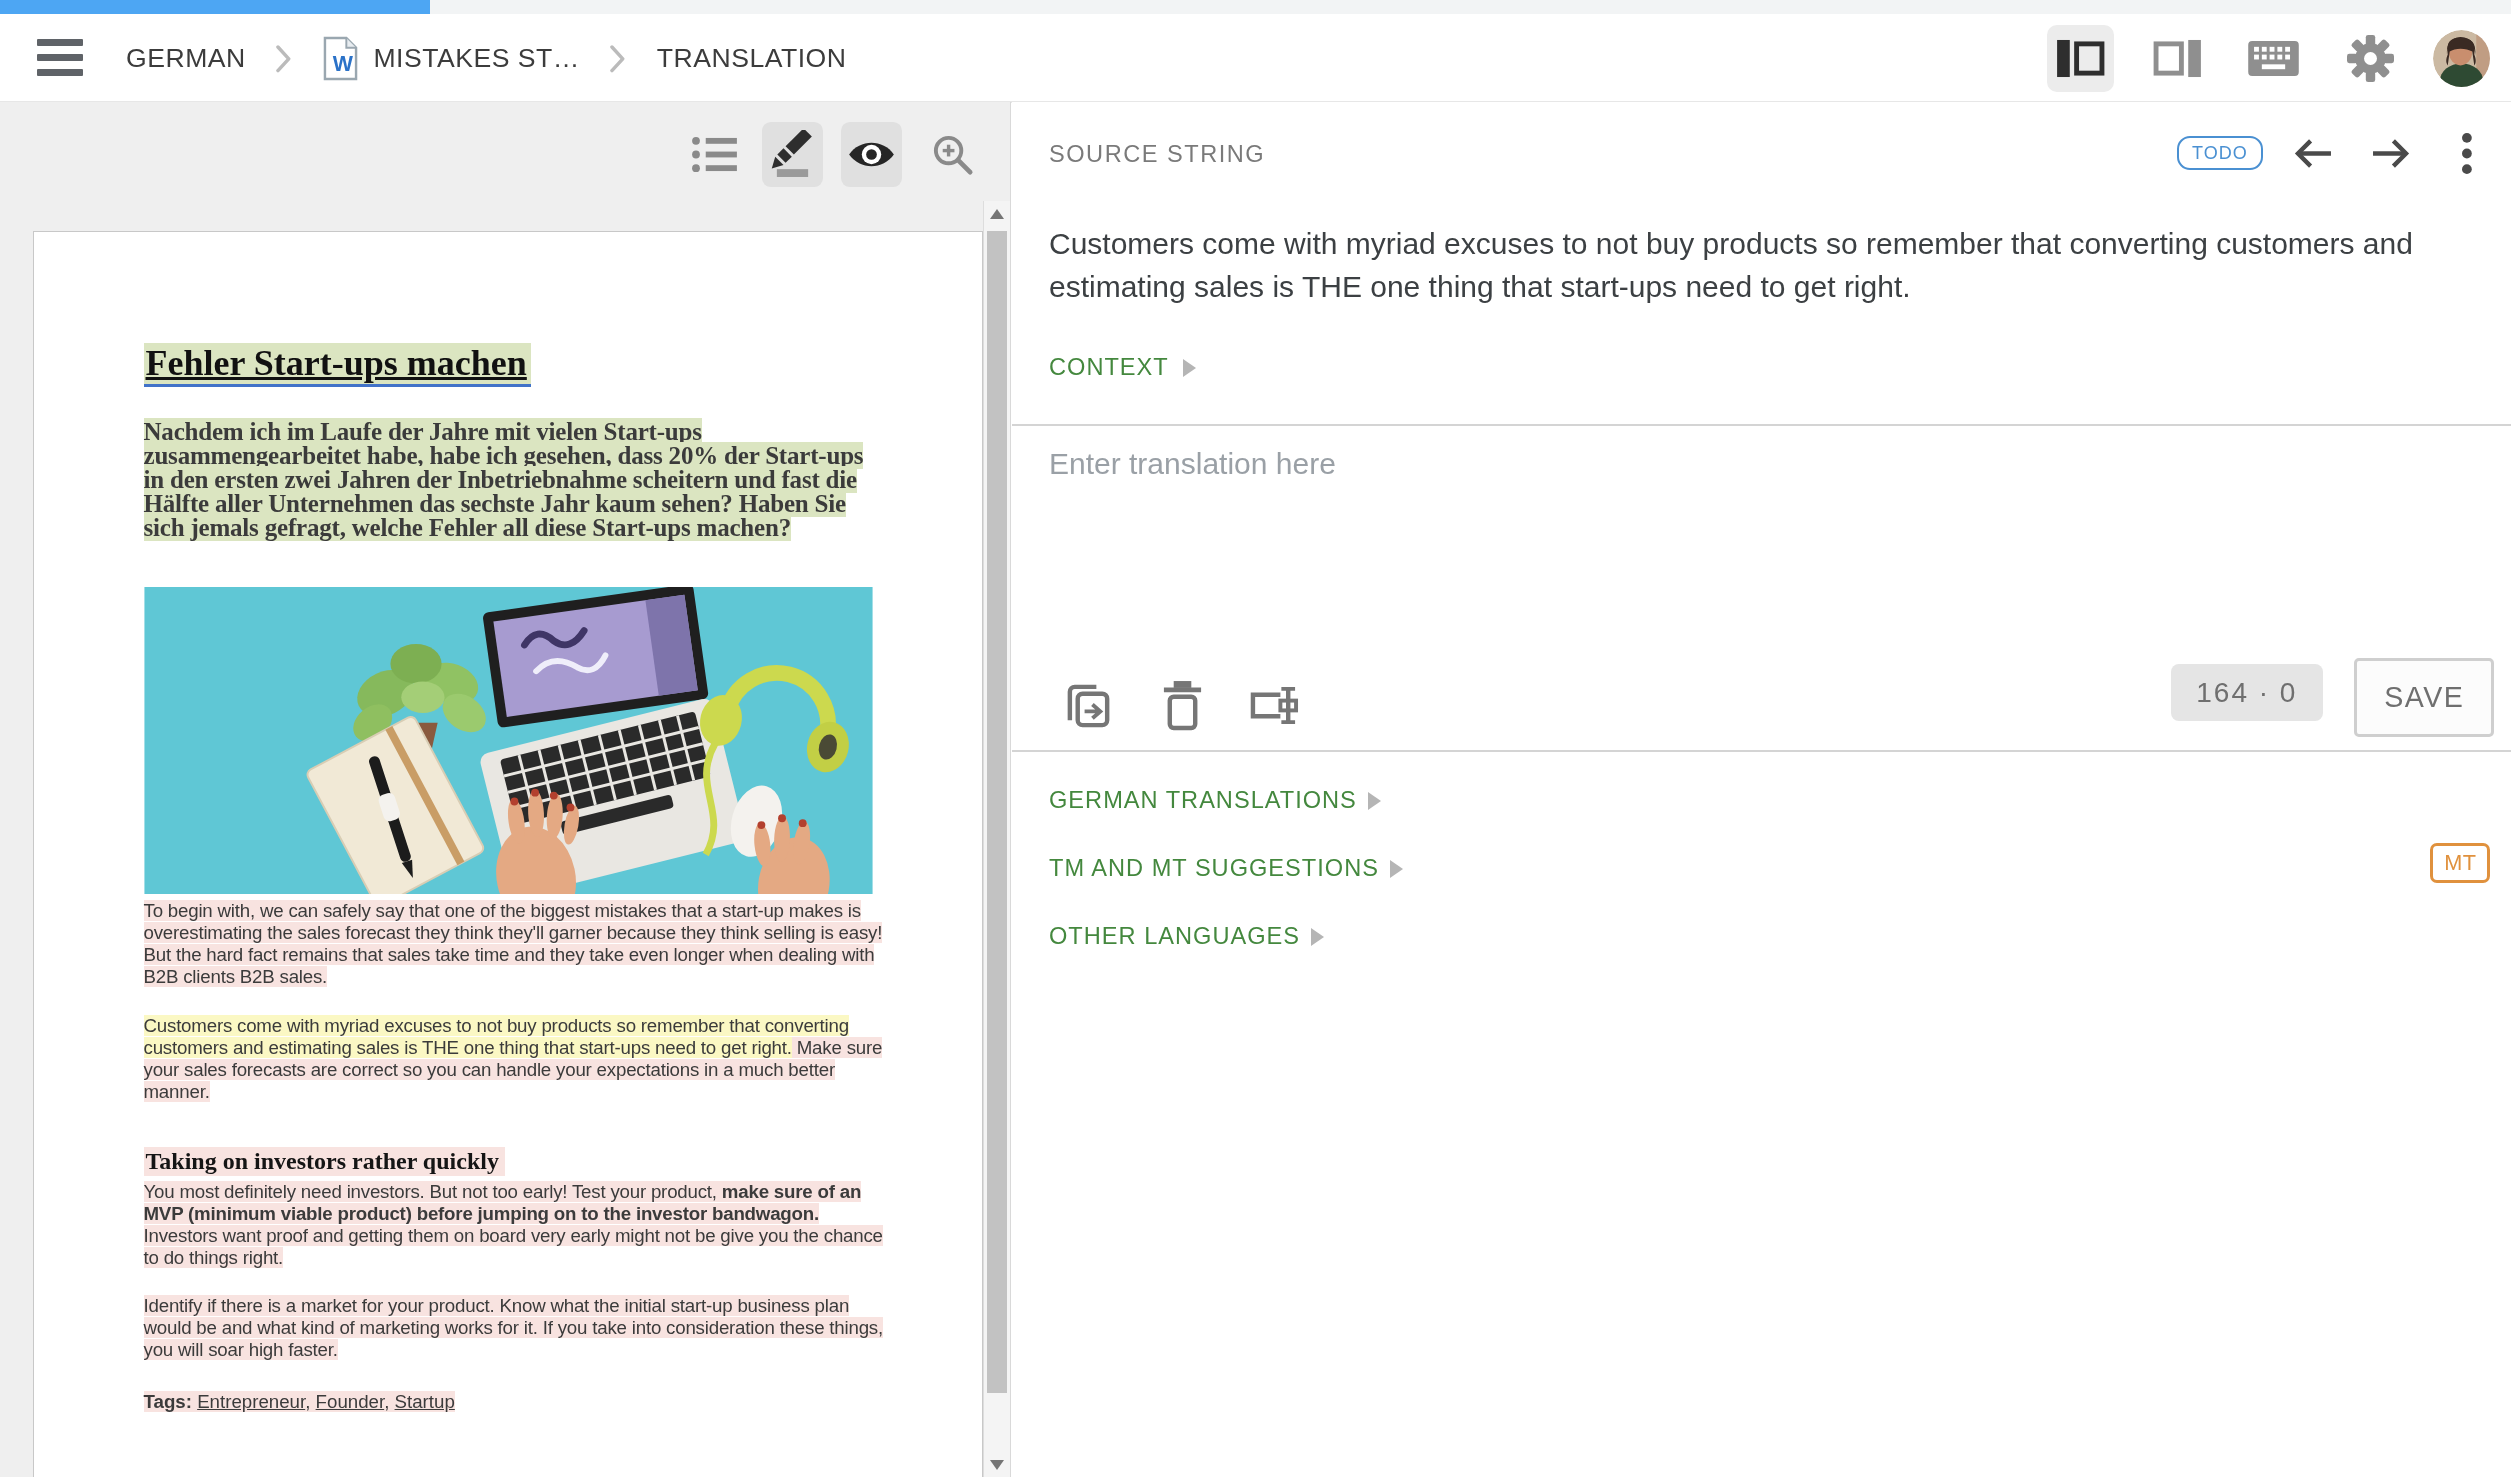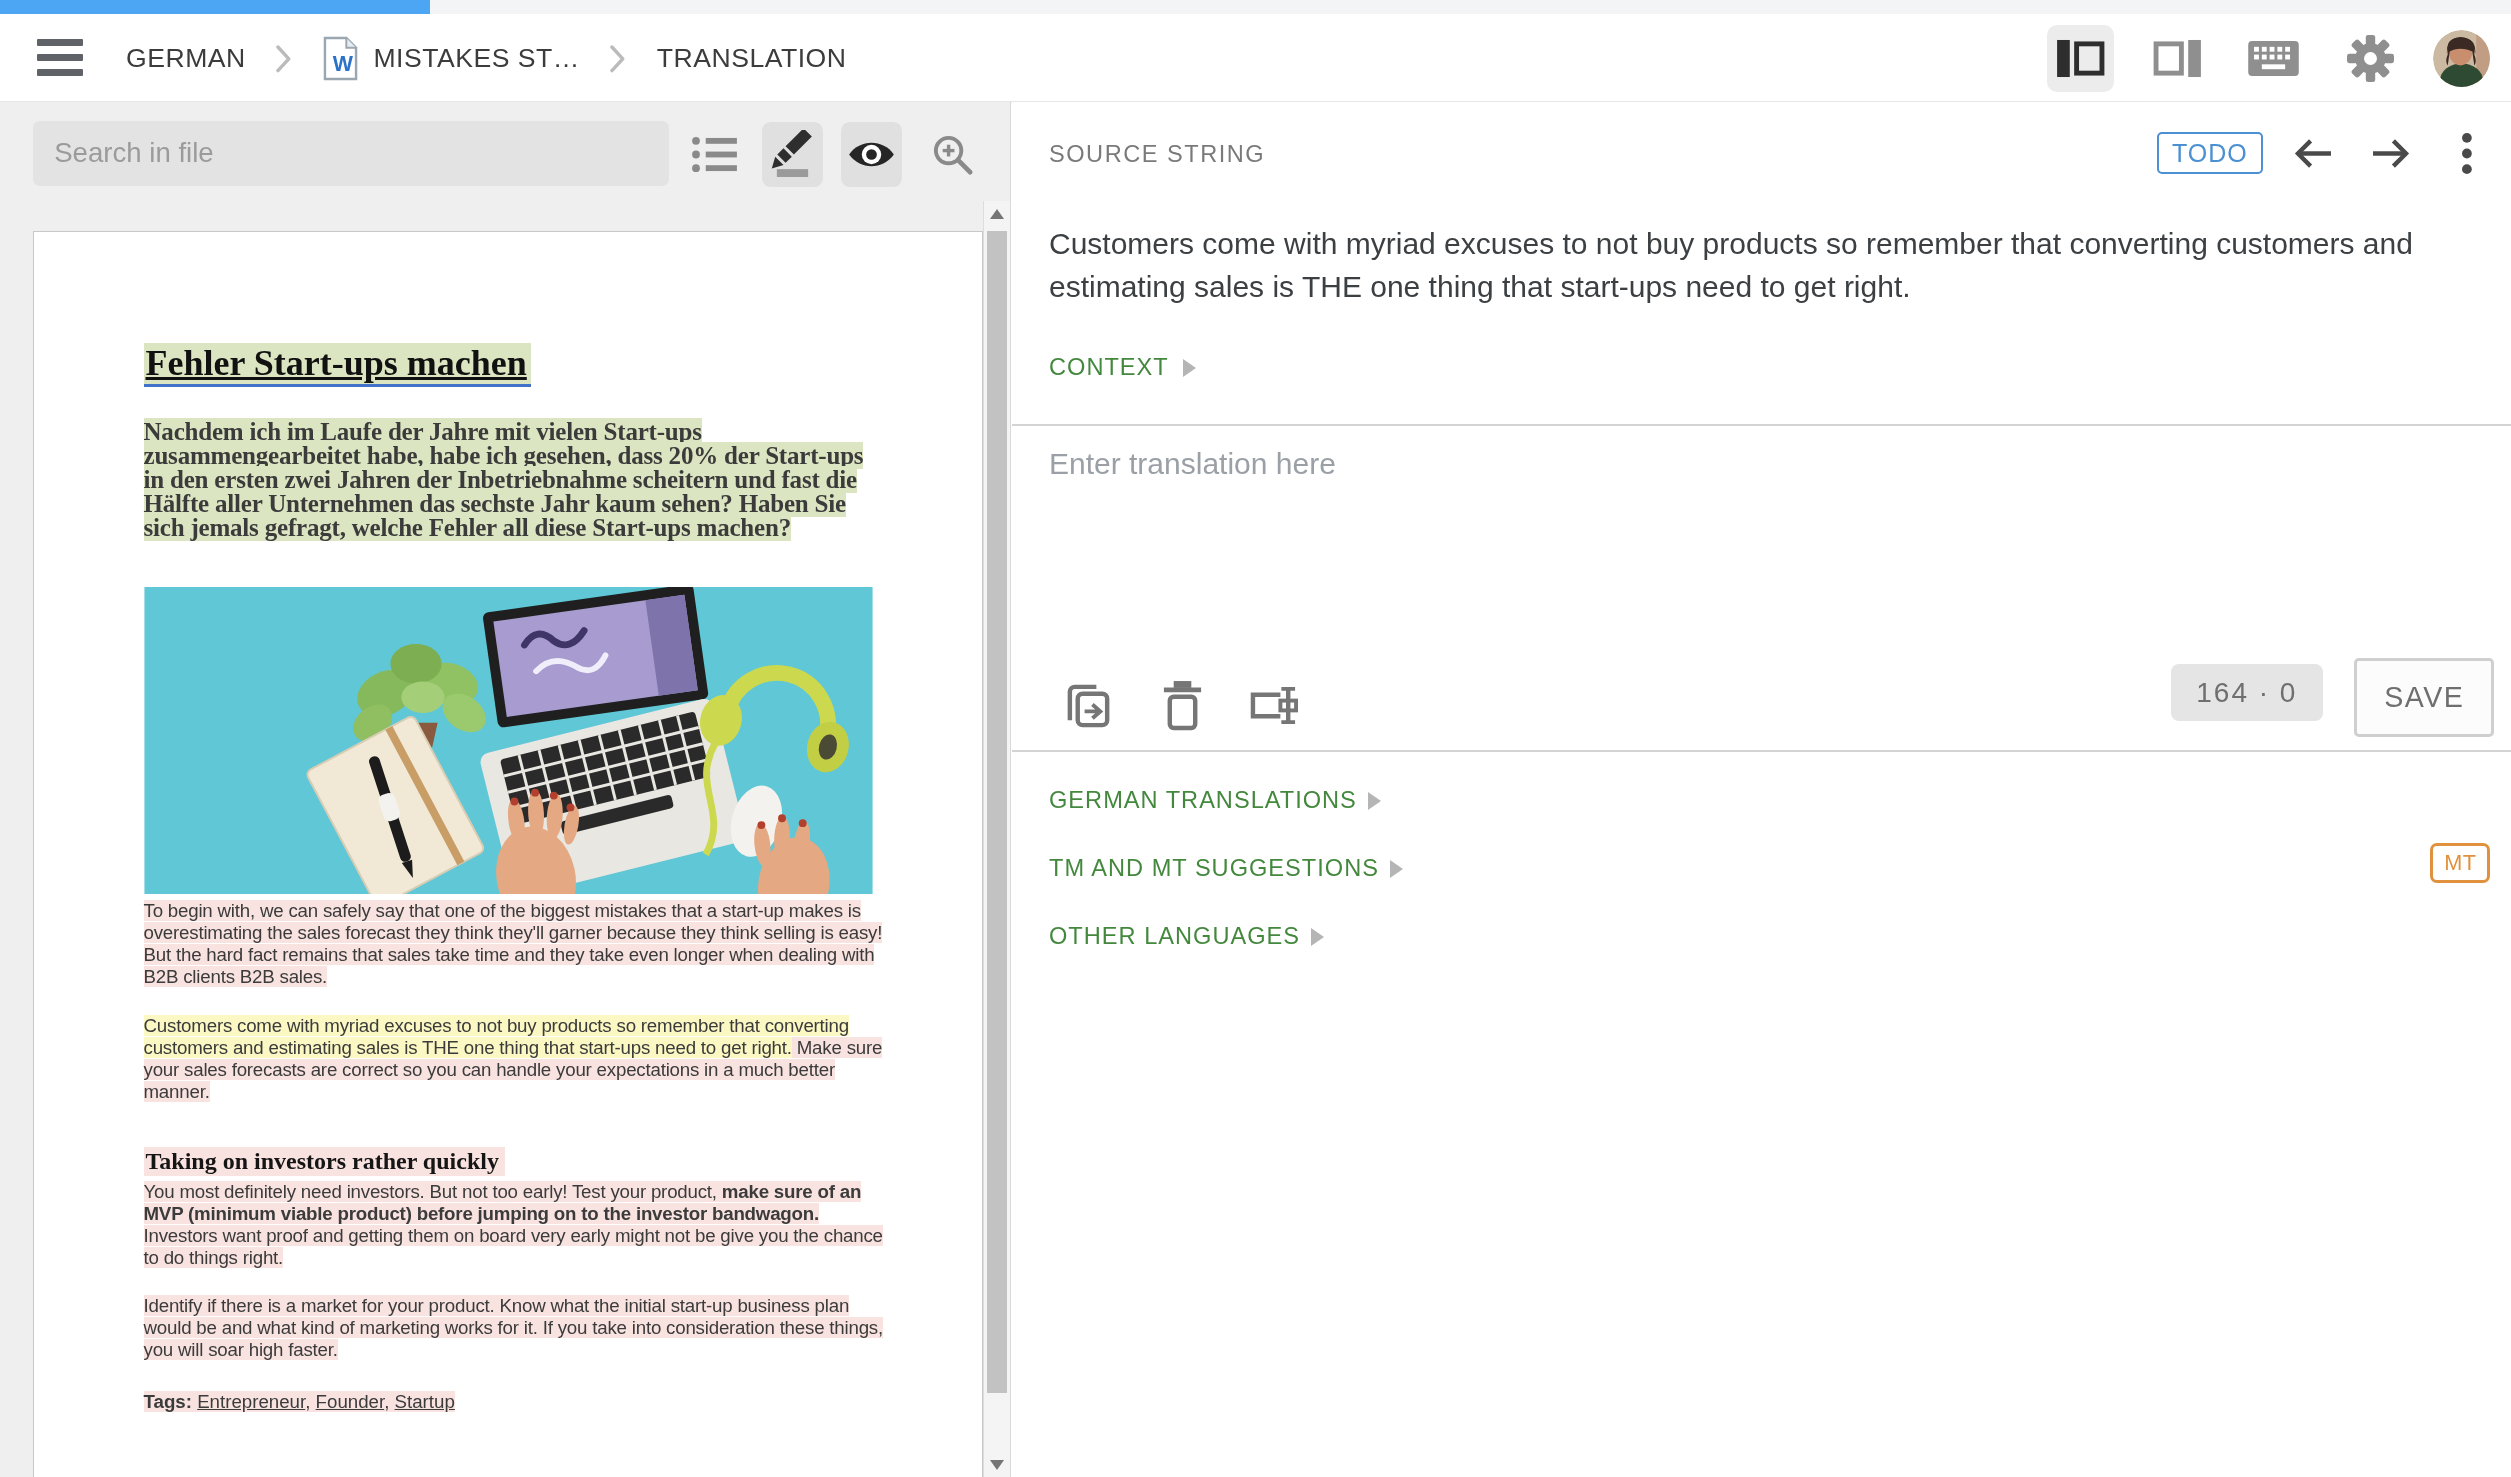--- a/index.html
+++ b/index.html
@@ -59,22 +59,22 @@
   
   .lp-scroll{right:0;top:99px;width:26.6px;height:1277px;background:#f4f4f4;border-left:1px solid #ddd}
   .lp-thumb{left:3px;top:29.6px;width:19.7px;height:1162px;background:#c2c2c2;cursor:pointer}
   .tri-up{left:5.9px;top:7.9px;width:0;height:0;border-left:7.9px solid transparent;border-right:7.9px solid transparent;border-bottom:10.8px solid #757575;cursor:pointer}
   .tri-down{left:5.9px;bottom:7.9px;width:0;height:0;border-left:7.9px solid transparent;border-right:7.9px solid transparent;border-top:10.8px solid #757575;cursor:pointer}
 
   
   .right-panel{left:1012px;top:102px;width:1500px;height:1375px;background:#fff}
   .sp-label{left:37px;top:39px;font-size:23.6px;color:#7a7a7a;letter-spacing:1.5px}
   .sp-controls{right:19.7px;top:25.6px;display:flex;align-items:center;gap:25.6px}
-  .todo-badge{border:2px solid var(--accent-blue);color:var(--accent-blue);border-radius:5px;
-    font-size:25px;letter-spacing:1px;padding:4.9px 12.8px;cursor:pointer}
+  .todo-badge{border:2px solid var(--accent-blue);color:var(--accent-blue);border-radius:13px;
+    font-size:18px;letter-spacing:1px;padding:4.9px 12.8px;cursor:pointer}
   .nav-arrow,.kebab{cursor:pointer;display:flex;align-items:center;justify-content:center;width:51px;height:51px}
   .source-text{left:37px;top:120px;width:1411px;font-size:30px;line-height:43px;color:#3c4043}
   .context-row{left:37px;top:252px;display:flex;align-items:center;gap:13.8px;cursor:pointer}
   .exp-label{font-size:23.6px;color:var(--green);letter-spacing:1px}
   .exp-tri{width:0;height:0;border-top:9.9px solid transparent;border-bottom:9.9px solid transparent;border-left:13.8px solid #b5b5b5}
   .div-h{left:0;width:1500px;height:2px;background:#d4d4d4}
   .trans-input{left:37px;top:345px;width:1409px;height:236px;border:none;outline:none;resize:none;
     font-size:30px;color:#3c4043;font-family:"Liberation Sans",sans-serif}
   .trans-input::placeholder{color:#9aa0a6}
   .actions-row{left:47px;top:573px;display:flex;gap:31.5px}
@@ -180,21 +180,20 @@
         <ellipse cx="29" cy="52" rx="22" ry="18" fill="#2e4a33"></ellipse>
         <ellipse cx="28" cy="22" rx="12" ry="14" fill="#c98e6e"></ellipse>
         <path d="M14,26 C12,8 44,6 43,26 C44,14 40,8 28,7 C17,8 14,14 14,26 Z" fill="#3a2a23"></path>
         <path d="M15,25 C13,12 18,8 28,8 C39,8 44,13 42,25 C44,30 44,34 42,36 L40,22 C34,18 22,18 17,22 L15,36 C13,33 13,30 15,25 Z" fill="#3a2a23"></path>
       </svg>
     </div>
   </div>
 </div>
 
 <div class="abs left-panel">
-  <input class="abs search-input" type="text" placeholder="Search in file" style="">
 
   <div class="abs lp-icbtn" style="left:684px">
     <svg width="45" height="37" viewBox="0 0 46 38">
       <g fill="#8a8a8a">
         <circle cx="4" cy="5" r="4"></circle>
           <rect x="14" y="2" width="32" height="6"></rect>
         <circle cx="4" cy="19" r="4"></circle>
           <rect x="14" y="16" width="32" height="6"></rect>
         <circle cx="4" cy="33" r="4"></circle>
           <rect x="14" y="30" width="32" height="6"></rect>

